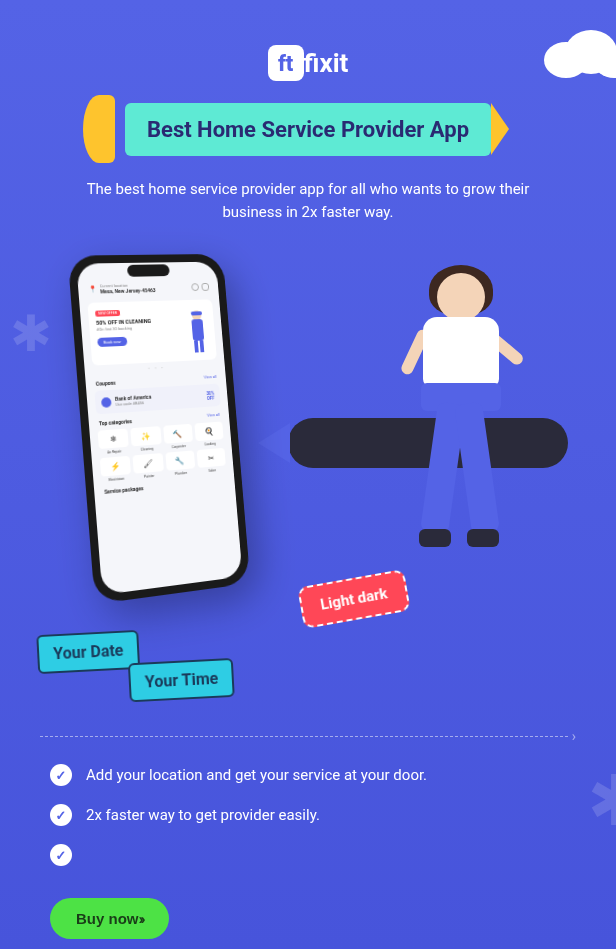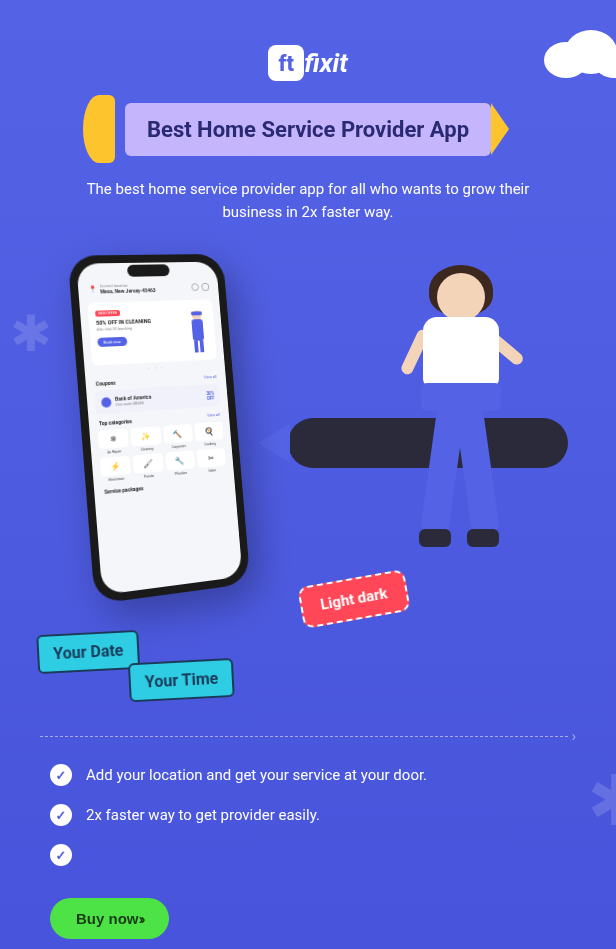--- a/index.html
+++ b/index.html
@@ -59,32 +59,31 @@
       align-items: center;
       justify-content: center;
       color: #5463e6;
       font-weight: 800;
       font-size: 22px;
     }
     .logo-text {
       color: #fff;
       font-size: 26px;
       font-weight: 700;
-      font-style: italic;
     }
     
     
     .ribbon-wrap {
       display: flex;
       justify-content: center;
       margin-top: 22px;
       position: relative;
     }
     .ribbon {
-      background: #c4b5fd;
+      background: #5eead4;
       padding: 14px 22px;
       border-radius: 6px;
       position: relative;
       color: #2a2a72;
       font-size: 22px;
       font-weight: 700;
     }
     .ribbon-cap-left {
       width: 32px;
       height: 68px;

